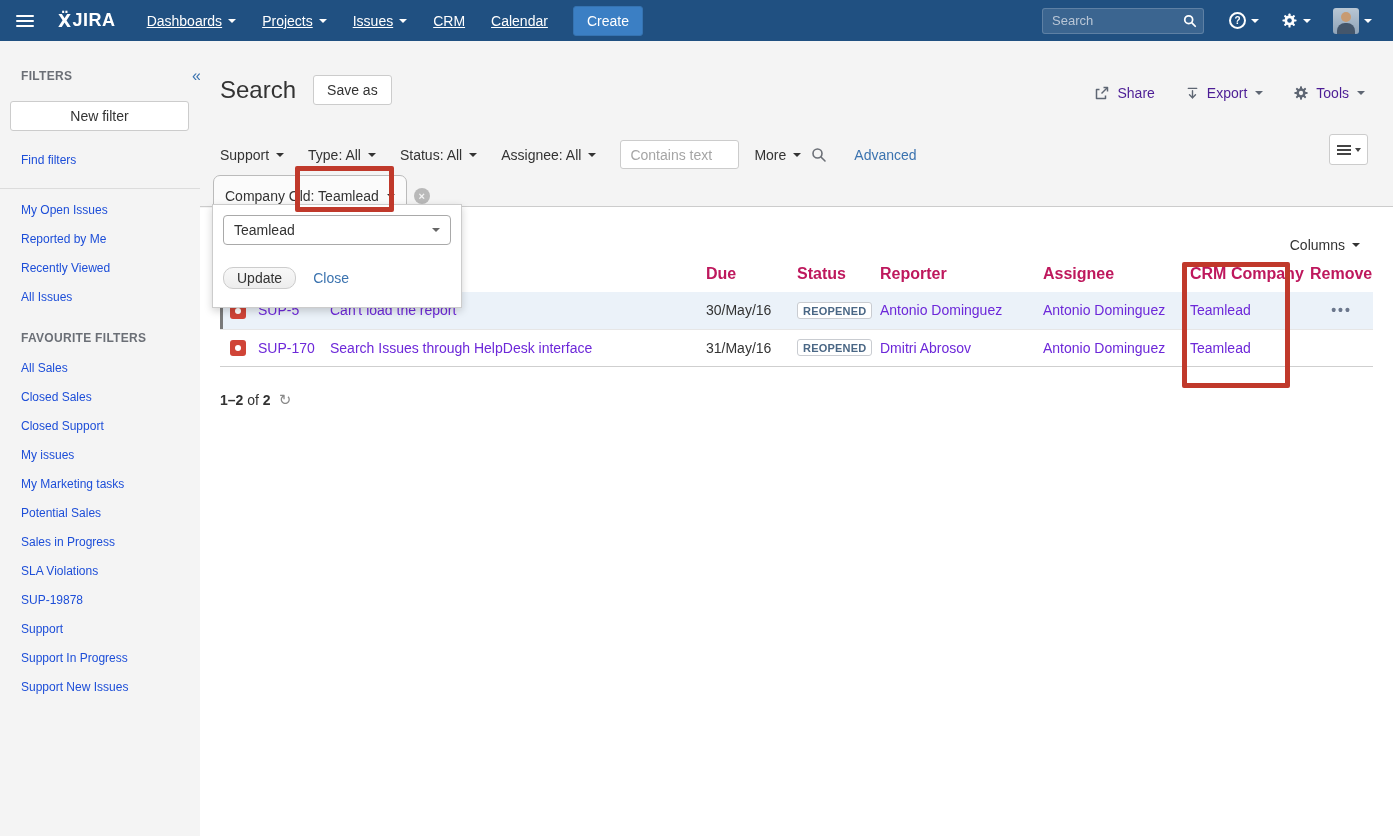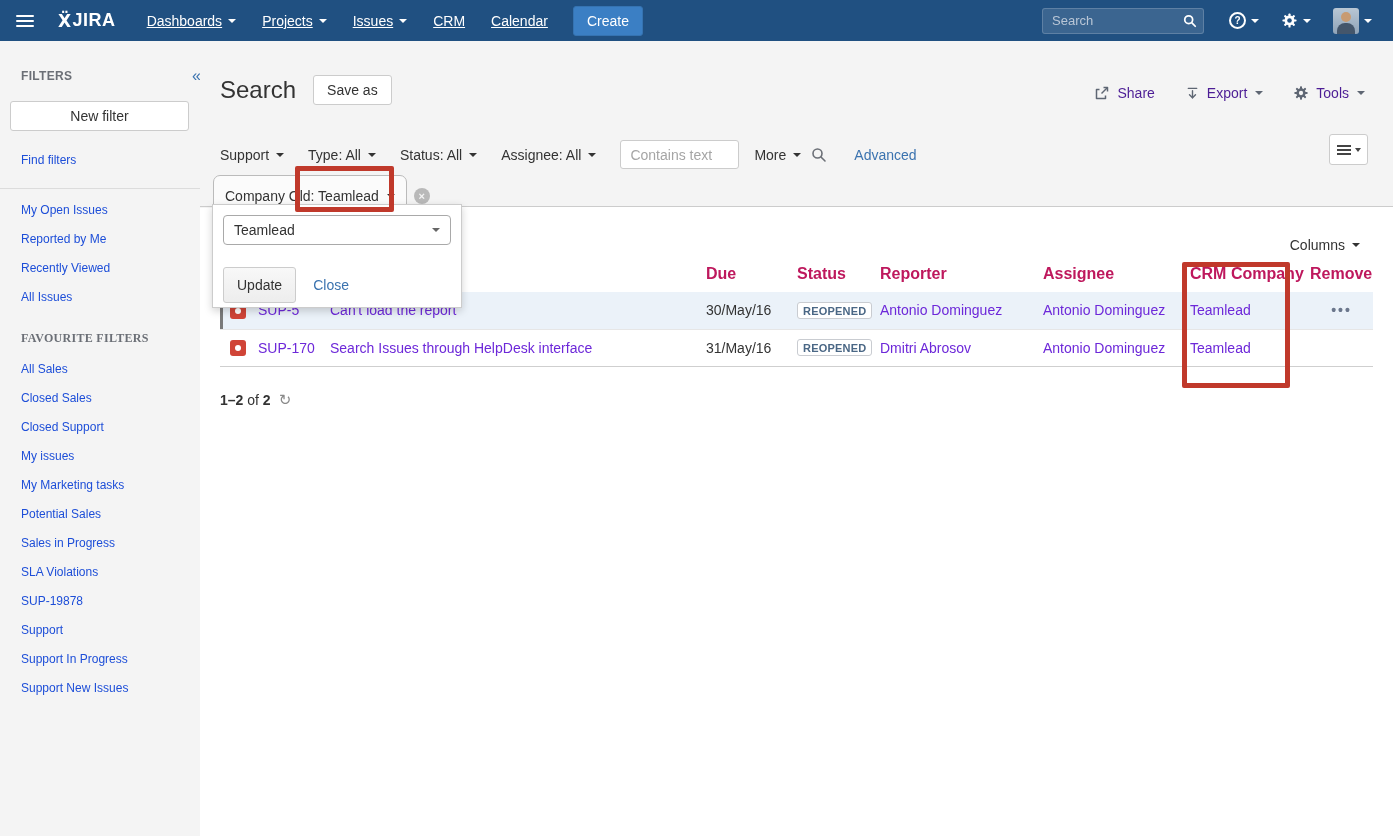--- a/index.html
+++ b/index.html
@@ -54,21 +54,21 @@
     padding:28px 18px 16px 21px; }
   .section-label { font-size:12px; font-weight:bold; color:#6b6f76; letter-spacing:.3px; }
   .collapse-glyph { color:#3b73af; font-size:16px; cursor:pointer; line-height:10px; }
   .new-filter-btn { display:block; margin:2px 10px 0; width:179px; height:30px;
     background:#fff; border:1px solid #ccc; border-radius:3px; font-size:14px;
     color:#333; cursor:pointer; font-family:inherit; }
   .sidebar-link { display:block; padding:8px 0 7px 21px; color:#1d4ed8; font-size:12px;
     cursor:pointer; }
   .sidebar hr { border:none; border-top:1px solid #dcdcdc; margin:14px 0 6px; }
   .sidebar .first-link { margin-top:14px; }
-  .fav-label { padding:20px 0 8px 21px;font-family:Liberation Serif, serif; }
+  .fav-label { padding:20px 0 8px 21px; }
   .grip { position:absolute; top:413px; left:204px; display:flex; flex-direction:column;
     gap:7px; cursor:col-resize; }
   .grip i { width:4px; height:3px; background:#b5b5b5; display:block; }
 
   
   .main-header { position:absolute; top:41px; left:200px; right:0; height:166px;
     background:#f4f4f4; border-bottom:1px solid #ccc; }
   .title-row { position:absolute; top:34px; left:20px; display:flex; align-items:center; gap:17px; }
   .page-title { font-size:24px; color:#333; font-weight:normal; }
   .btn { background:#fff; border:1px solid #ccc; border-radius:3px; color:#333;
@@ -105,21 +105,21 @@
   
   .filter-panel { position:absolute; left:212px; top:204px; width:250px; height:104px;
     background:#fff; border:1px solid #ccc; box-shadow:0 3px 8px rgba(0,0,0,.18);
     z-index:50; padding:10px; }
   .panel-select { width:228px; height:30px; border:1px solid #a9a9a9; border-radius:4px;
     background:#fff; display:flex; align-items:center; justify-content:space-between;
     padding:0 10px; cursor:pointer; }
   .panel-select .caret { border-top-color:#666; }
   .panel-buttons { display:flex; align-items:center; gap:17px; margin-top:22px; }
   .update-btn { background:linear-gradient(#f8f8f8,#ededed); border:1px solid #ccc;
-    border-radius:3px; padding:9px 13px; font-size:14px; color:#333; cursor:pointer;
+    border-radius:10px; padding:2px 13px; font-size:14px; color:#333; cursor:pointer;
     font-family:inherit; }
   .close-link { color:#3b73af; cursor:pointer; }
 
   
   .content { position:absolute; top:208px; left:200px; right:0; bottom:0; background:#fff; }
   .columns-link { position:absolute; top:29px; right:33px; display:flex; align-items:center;
     gap:7px; color:#333; cursor:pointer; }
   .columns-link .caret { border-top-color:#333; }
   .results-table { position:absolute; top:57px; left:20px; width:1153px;
     border-collapse:collapse; table-layout:fixed; }

